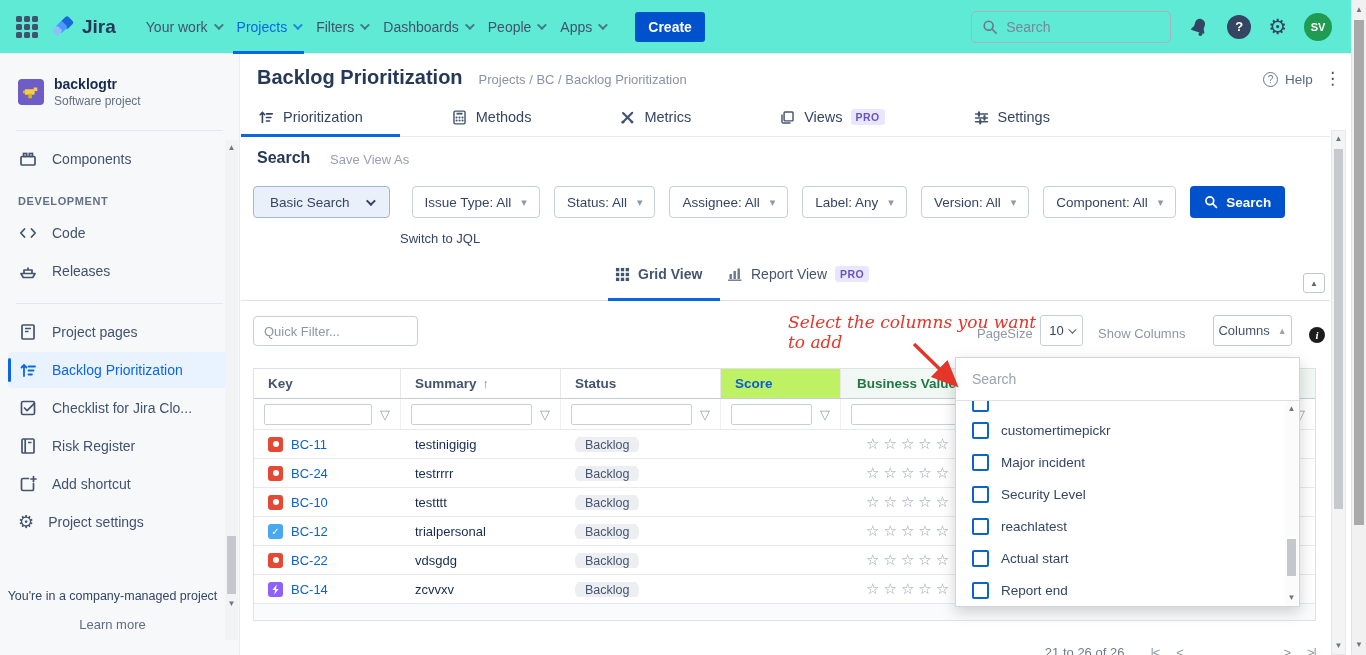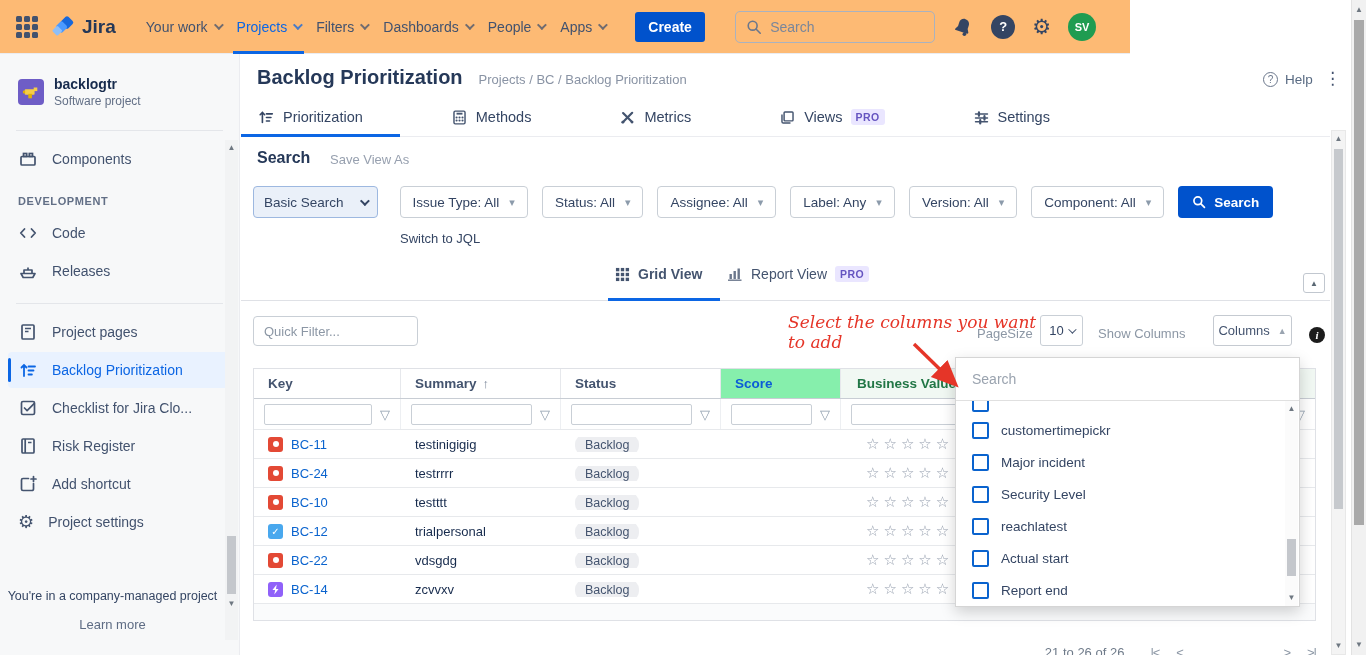--- a/index.html
+++ b/index.html
@@ -1,20 +1,20 @@
 <!DOCTYPE html>
 <html><head>
 <meta charset="utf-8">
 <style>
   * { margin:0; padding:0; box-sizing:border-box; }
   body { font-family:"Liberation Sans","DejaVu Sans",sans-serif; background:#fff; }
   .screen { position:relative; width:1366px; height:655px; background:#fff; overflow:hidden; color:#172B4D; }
 
   
-  .topnav { position:absolute; left:0; top:0; width:1130px; height:54px; background:#fdba74;
+  .topnav { position:absolute; left:0; top:0; width:1366px; height:54px; background:#5eead4;
             border-bottom:1px solid #EBECF0; display:flex; align-items:center; z-index:30; }
   .tn-left { display:flex; align-items:center; gap:8px; padding-left:16px; }
   .appgrid { width:22px; height:22px; display:grid; grid-template-columns:repeat(3,6px); grid-template-rows:repeat(3,6px); gap:2px; cursor:pointer; margin-right:6px; }
   .appgrid i { background:#42526E; border-radius:1.5px; }
   .jira-logo { display:flex; align-items:center; gap:6px; margin-right:22px; }
   .jira-logo .word { font-size:19px; font-weight:bold; color:#253858; }
   .tn-items { display:flex; align-items:center; gap:16px; }
   .tn-item { display:flex; align-items:center; gap:6px; font-size:14px; color:#42526E; cursor:pointer; height:54px; position:relative; }
   .tn-item.active { color:#0C66E4; }
   .tn-item.active::after { content:""; position:absolute; left:-4px; right:-4px; bottom:0; height:3px; background:#0C66E4; }
@@ -61,21 +61,21 @@
   .pro-badge { background:#EAE6FF; color:#6554C0; font-size:10.5px; font-weight:bold; border-radius:3px; padding:2px 5px; letter-spacing:.4px; }
   .tabs-border { position:absolute; left:241px; top:136px; width:1089px; height:1px; background:#EBECF0; }
   .tabs-active-bar { position:absolute; left:241px; top:134px; width:159px; height:3px; background:#0C66E4; }
 
   
   .search-title { position:absolute; left:257px; top:149px; font-size:16px; font-weight:bold; color:#253858; }
   .save-view { position:absolute; left:330px; top:152px; font-size:13px; color:#97A0AF; cursor:pointer; }
   .filter-row { position:absolute; left:253px; top:186px; display:flex; gap:14px; height:32px; align-items:stretch; }
   .fbtn { display:flex; align-items:center; gap:10px; border:1px solid #C9CFD6; border-radius:4px; background:#fff; padding:0 12px; font-size:13.5px; color:#344563; cursor:pointer; white-space:nowrap; }
   .fbtn .tri { color:#8C9BAB; font-size:11px; }
-  .fbtn.basic { background:#EAF0F9; border-color:#9DB8E0; margin-right:8px; padding:0 10px; gap:16px; }
+  .fbtn.basic { background:#EAF0F9; border-color:#9DB8E0; margin-right:8px; padding:0 16px; gap:16px; }
   .search-btn { display:flex; align-items:center; gap:8px; background:#0052CC; color:#fff; font-size:13.5px; font-weight:bold; border:none; border-radius:4px; padding:0 14px; cursor:pointer; }
   .switch-jql { position:absolute; left:400px; top:231px; font-size:13px; color:#344563; cursor:pointer; }
 
   
   .viewtabs-border { position:absolute; left:241px; top:300px; width:1089px; height:1px; background:#DFE1E6; }
   .vtab { position:absolute; top:266px; display:flex; align-items:center; gap:8px; font-size:14px; color:#44546F; cursor:pointer; }
   .vtab.grid { left:615px; font-weight:bold; }
   .vtab.report { left:727px; }
   .grid-active-bar { position:absolute; left:608px; top:298px; width:112px; height:3px; background:#0C66E4; }
   .collapse-btn { position:absolute; left:1303px; top:273px; width:22px; height:20px; border:1px solid #C1C7CF; border-radius:3px; background:#fff; color:#596773; font-size:8px; display:flex; align-items:center; justify-content:center; cursor:pointer; }
@@ -94,21 +94,21 @@
   
   .annotation { position:absolute; left:788px; top:312px; width:260px; font-family:"DejaVu Serif","Liberation Serif",serif; font-style:italic; font-size:17px; color:#E53528; z-index:50; }
   .anno-arrow { position:absolute; left:905px; top:340px; z-index:50; }
 
   
   .dtable { position:absolute; left:253px; top:368px; width:1063px; border:1px solid #DFE1E6; background:#fff; }
   .thead, .tfilter, .trow { display:grid; grid-template-columns:147px 160px 160px 120px 1fr; align-items:center; }
   .thead { height:30px; border-bottom:1px solid #C8CDD4; font-size:13.5px; font-weight:bold; color:#44546F; }
   .thead > div { padding:0 14px; height:100%; display:flex; align-items:center; gap:6px; border-right:1px solid #E6E8EC; }
   .thead > div:last-child { border-right:none; }
-  .th-score { background:#86efac; color:#0B5CD7; }
+  .th-score { background:#bef264; color:#0B5CD7; }
   .th-bv { background:#F1F8F3; color:#217645; padding-left:16px !important; }
   .sort-arrow { color:#7A8699; font-weight:normal; font-size:13px; }
   .tfilter { height:31px; border-bottom:1px solid #E7E9EC; }
   .tfilter > div { display:flex; align-items:center; gap:8px; padding:0 10px; height:100%; border-right:1px solid #EDEFF2; }
   .tfilter > div:last-child { border-right:none; }
   .tfilter input { flex:1; min-width:0; height:21px; border:1px solid #C9CFD6; border-radius:2px; outline:none; padding:0 4px; font-size:12px; font-family:inherit; }
   .funnel { color:#8C9BAB; font-size:13px; flex:none; cursor:pointer; }
   .trow { height:29px; border-bottom:1px solid #E7E9EC; font-size:13px; }
   .trow:last-of-type { border-bottom:none; }
   .trow > div { padding:0 14px; overflow:hidden; white-space:nowrap; }

